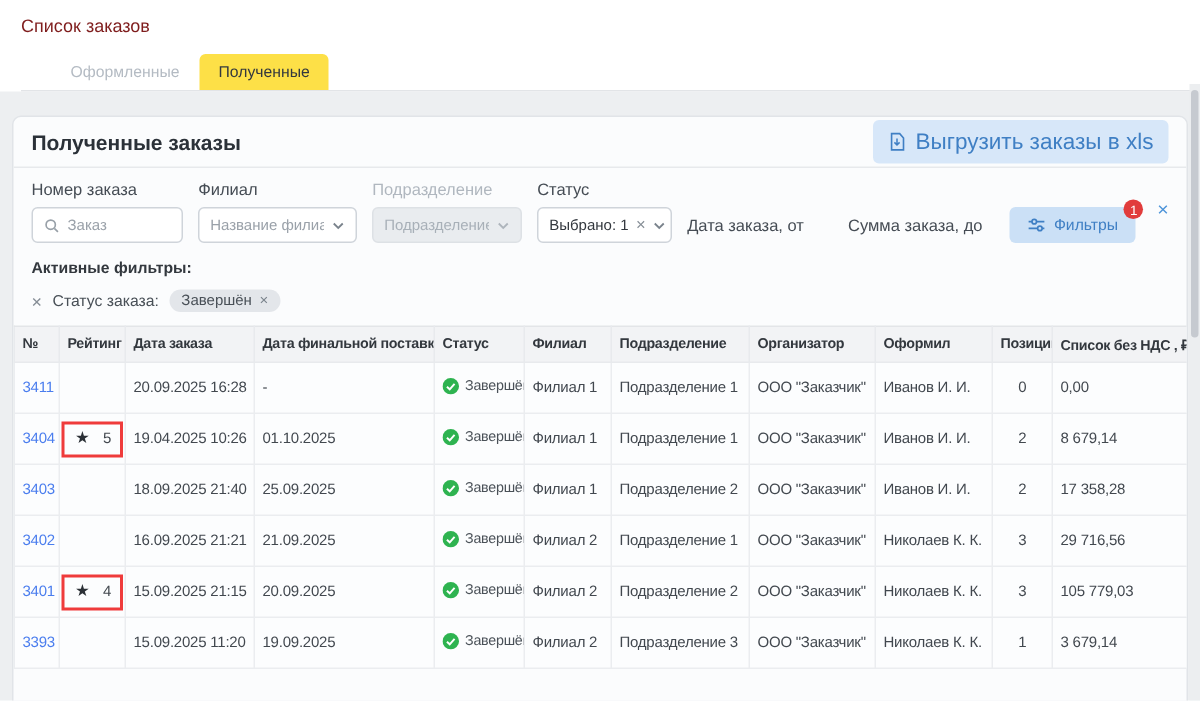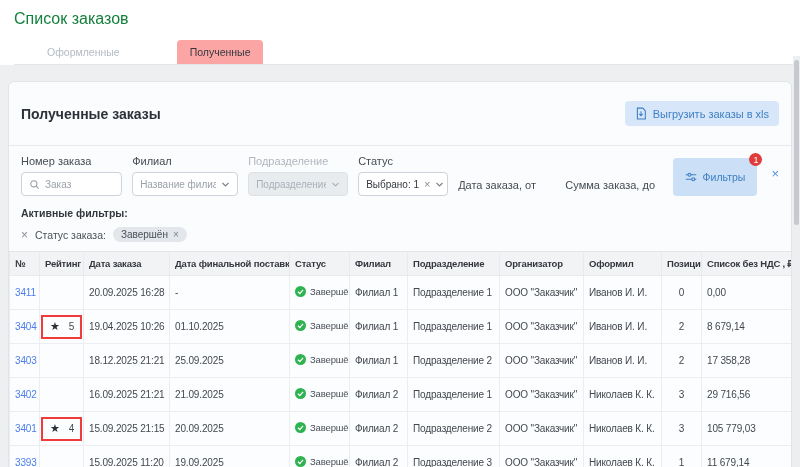--- a/index.html
+++ b/index.html
@@ -2,37 +2,37 @@
 <html><head>
 <meta charset="utf-8">
 <style>
   html,body{margin:0;padding:0;}
   body{
     width:800px;height:467px;overflow:hidden;background:#fff;
     font-family:"Liberation Sans",sans-serif;color:#343a40;
     position:relative;
   }
   .top-header{background:#fff;padding:10px 0 0 14px;}
-  h1{font-size:16px;font-weight:500;color:#15803d;margin:0 0 12px 0;}
-  .tabs{display:flex;padding-left:20px;border-bottom:1px solid #e2e4e7;gap:44px;}
+  h1{font-size:12px;font-weight:500;color:#7f1d1d;margin:0 0 12px 0;}
+  .tabs{display:flex;padding-left:20px;border-bottom:1px solid #e2e4e7;}
   .tab{font-size:10.5px;padding:6px 13px;color:#b4bbc3;cursor:pointer;}
-  .tab.active{background:#fca5a5;color:#33383e;border-radius:4px 4px 0 0;font-weight:500;}
+  .tab.active{background:#fde047;color:#33383e;border-radius:4px 4px 0 0;font-weight:500;}
   .content{background:#edeff1;padding:16px 8px 0 8px;height:399px;}
   .card{
     background:#fbfcfd;border:1px solid #e1e4e8;border-radius:6px;
     min-height:420px;overflow:hidden;
   }
   .card-header{
     display:flex;justify-content:space-between;align-items:center;
-    padding:19px 12px;border-bottom:1px solid #e7e9ec;
+    padding:2px 12px;border-bottom:1px solid #e7e9ec;
   }
   .card-title{font-size:14px;font-weight:700;color:#2b3138;}
   .export-btn{
     display:inline-flex;align-items:center;gap:6px;border:none;cursor:pointer;
-    background:#d7e7f9;color:#3f7fc4;font-size:11px;padding:6px 10px;border-radius:4px;
+    background:#d7e7f9;color:#3f7fc4;font-size:15px;padding:6px 10px;border-radius:4px;
     font-family:"Liberation Sans",sans-serif;
   }
   .filters-row{display:flex;align-items:flex-end;gap:10px;padding:9px 12px 7px 12px;}
   .ff-label{font-size:11px;color:#454c54;margin-bottom:5px;white-space:nowrap;}
   .ff.disabled .ff-label{color:#b0b7bf;}
   .control{
     height:24px;border:1px solid #cfd4da;border-radius:4px;background:#fff;
     display:flex;align-items:center;gap:5px;padding:0 7px;font-size:10px;color:#33383e;
     box-sizing:border-box;
   }
@@ -42,21 +42,21 @@
   }
   .control input::placeholder{color:#9aa1a9;}
   .ff.disabled .control{background:#e9ecef;border-color:#dde1e5;color:#a8b0b8;}
   .placeholder-text{color:#9aa1a9;white-space:nowrap;overflow:hidden;flex:1;}
   .value-text{color:#33383e;white-space:nowrap;flex:1;}
   .mini-x{color:#868e96;font-size:11px;line-height:1;cursor:pointer;}
   .filters-btn-wrap{position:relative;display:inline-block;}
   .filters-btn{
     display:inline-flex;align-items:center;gap:6px;border:none;cursor:pointer;
     background:#cbe0f6;color:#3f7fc4;font-size:10.5px;font-weight:500;
-    padding:6px 12px;border-radius:4px;height:38px;box-sizing:border-box;
+    padding:6px 12px;border-radius:4px;height:24px;box-sizing:border-box;
     font-family:"Liberation Sans",sans-serif;
   }
   .badge{
     position:absolute;top:-5px;right:-5px;width:13px;height:13px;border-radius:50%;
     background:#e13c3c;color:#fff;font-size:9px;display:flex;align-items:center;justify-content:center;
   }
   .blue-x{color:#4d94d9;font-size:13px;margin-left:4px;cursor:pointer;align-self:center;padding-bottom:4px;}
   .active-filters{padding:4px 12px 9px 12px;}
   .af-title{font-size:10.5px;font-weight:700;color:#33383e;margin-bottom:8px;}
   .af-row{display:flex;align-items:center;gap:7px;}
@@ -282,21 +282,21 @@
             <td>Филиал 1</td>
             <td>Подразделение 1</td>
             <td>ООО "Заказчик"</td>
             <td>Иванов И. И.</td>
             <td class="c-center">2</td>
             <td class="c-right">8 679,14</td>
           </tr>
           <tr>
             <td><a class="link">3403</a></td>
             <td class="c-rating"></td>
-            <td>18.12.2025 21:21</td>
+            <td>18.09.2025 21:40</td>
             <td>25.09.2025</td>
             <td><span class="status">
                 <span class="sicon">
                   <svg width="11" height="11" viewBox="0 0 16 16">
                     <circle cx="8" cy="8" r="8" fill="#2eb350"></circle>
                     <path d="M4.3 8.5 L7 11 L11.7 5.6" stroke="#fff" stroke-width="1.9" fill="none"></path>
                   </svg>
                 </span>
                 <span>Завершён</span>
               </span></td>
@@ -366,21 +366,21 @@
                     <path d="M4.3 8.5 L7 11 L11.7 5.6" stroke="#fff" stroke-width="1.9" fill="none"></path>
                   </svg>
                 </span>
                 <span>Завершён</span>
               </span></td>
             <td>Филиал 2</td>
             <td>Подразделение 3</td>
             <td>ООО "Заказчик"</td>
             <td>Николаев К. К.</td>
             <td class="c-center">1</td>
-            <td class="c-right">11 679,14</td>
+            <td class="c-right">3 679,14</td>
           </tr>
         </tbody>
     </table>
 
   </div>
 </div>
 
 <div class="scrollbar">
   <div class="thumb"></div>
 </div>

